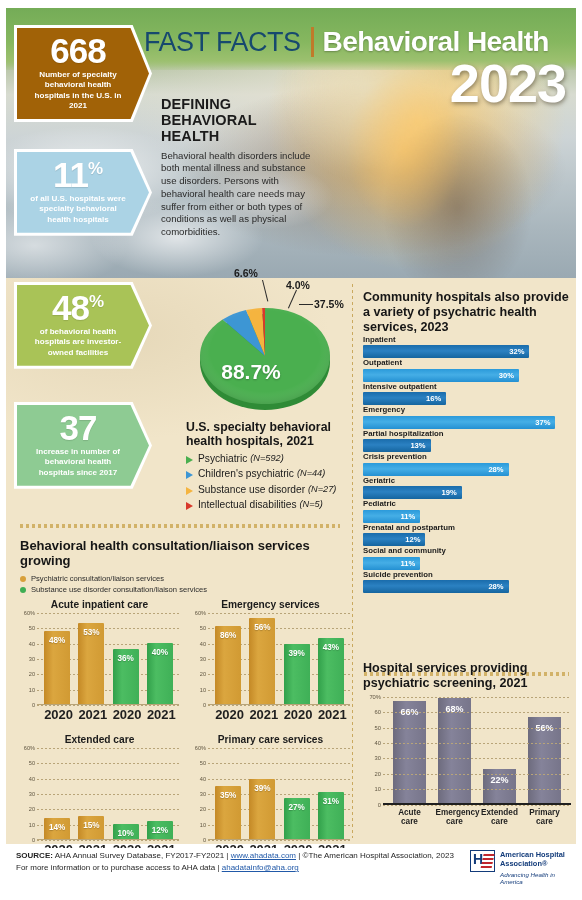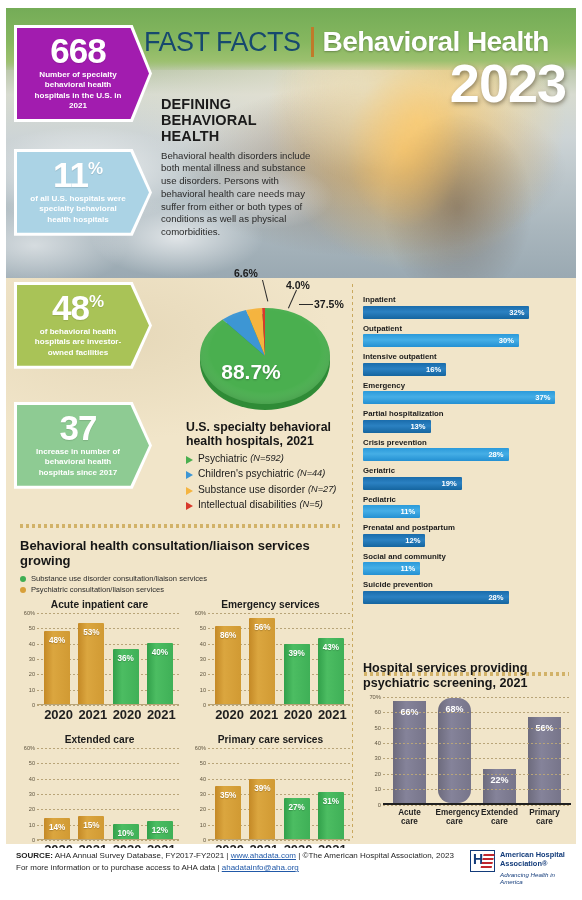--- a/index.html
+++ b/index.html
@@ -164,21 +164,21 @@
     font-size:8.2px; font-weight:700; color:#fff; text-shadow:0 1px 1px rgba(0,0,0,0.2);
   }
   .bar.orange { background: linear-gradient(90deg,#c48926 0%,#dba63f 35%,#d19a33 100%); }
   .bar.green  { background: linear-gradient(90deg,#31a04a 0%,#4cbd62 35%,#3fb057 100%); }
   .xlabels { display:flex; justify-content:space-around; padding-left:20px; padding-right:2px; margin-top:2px; }
   .xlabels div { font-size:13px; font-weight:700; color:#1f1f1f; width:26px; text-align:center; }
 
   
   .comm { position:absolute; left:363px; top:290px; width:208px; }
   .comm h3 { font-size:12.6px; font-weight:700; color:#161616; line-height:1.18; }
-  .cbar-row { margin-top:5px; }
+  .cbar-row { }
   .cbar-row .lab { font-size:7.8px; font-weight:700; color:#1b1b1b; margin-bottom:1.5px; }
   .cbar-track { height:13px; position:relative; }
   .cbar { height:13px; position:relative; border-radius:1px; }
   .cbar.dk { background: linear-gradient(180deg,#1a6cab 0%,#2b81c2 45%,#15659f 100%); }
   .cbar.lt { background: linear-gradient(180deg,#2b9ada 0%,#45aee6 45%,#2490d2 100%); }
   .cbar em {
     position:absolute; right:5px; top:2px; font-style:normal;
     font-size:7.6px; font-weight:700; color:#fff;
   }
 
@@ -242,21 +242,21 @@
     </div>
   </div>
 
   <div class="body-bg"></div>
   <div class="vdiv"></div>
   <div class="hdiv"></div>
   <div class="hdiv2"></div>
 
   <div id="callouts">
       <div class="callout-shell" style="left: 14px; top: 25px; width: 138px;">
-        <div class="callout" style="position: relative; background: #a21caf; width: 132px;">
+        <div class="callout" style="position: relative; background: #a16207; width: 132px;">
           <div class="big">668</div>
           <div class="sub">Number of specialty behavioral health hospitals in the U.S. in 2021</div>
         </div>
       </div>
       <div class="callout-shell" style="left: 14px; top: 149px; width: 138px;">
         <div class="callout" style="position: relative; background: rgba(150, 200, 222, 0.8); width: 132px;">
           <div class="big">11<sup>%</sup></div>
           <div class="sub">of all U.S. hospitals were specialty behavioral health hospitals</div>
         </div>
       </div>
@@ -325,26 +325,26 @@
           <span>Intellectual disabilities</span>
           <i>(N=5)</i>
         </div>
       </div>
   </div>
 
   <div class="consult">
     <h3>Behavioral health consultation/liaison services growing</h3>
     <div class="cleg" id="consult-legend">
         <div>
+          <span class="dot" style="background: rgb(216, 160, 58);"></span>
+          <span>Psychiatric consultation/liaison services</span>
+        </div>
+        <div>
           <span class="dot" style="background: rgb(63, 174, 83);"></span>
           <span>Substance use disorder consultation/liaison services</span>
-        </div>
-        <div>
-          <span class="dot" style="background: rgb(216, 160, 58);"></span>
-          <span>Psychiatric consultation/liaison services</span>
         </div>
       </div>
     <div class="mini-grid" id="mini-grid">
         <div class="mini">
           <h4>Acute inpatient care</h4>
           <div class="mini-plot">
             <div class="gl" style="top: 0px;"></div>
             <div class="gl-lab" style="top: 0px;">60%</div>
             <div class="gl" style="top: 15.3333px;"></div>
             <div class="gl-lab" style="top: 15.3333px;">50</div>
@@ -498,20 +498,21 @@
             <div>2020</div>
             <div>2021</div>
             <div>2020</div>
             <div>2021</div>
           </div>
         </div>
       </div>
   </div>
 
   <div class="comm">
+    <h3>Community hospitals also provide a variety of psychatric health services, 2023</h3>
     <div id="comm-rows">
         <div class="cbar-row">
           <div class="lab">Inpatient</div>
           <div class="cbar-track">
             <div class="cbar dk" style="width: 80%;">
               <em>32%</em>
             </div>
           </div>
         </div>
         <div class="cbar-row">
@@ -598,21 +599,21 @@
   </div>
 
   <div class="screen">
     <h3>Hospital services providing psychiatric screening, 2021</h3>
     <div class="screen-plot" id="screen-plot">
       <div class="s-base"></div>
       <div class="s-bars" id="s-bars">
           <div class="s-bar" style="height: 101.829px;">
             <span>66%</span>
           </div>
-          <div class="s-bar" style="height: 104.914px; border-radius: 13px;">
+          <div class="s-bar" style="height: 104.914px;">
             <span>68%</span>
           </div>
           <div class="s-bar" style="height: 33.9429px;">
             <span>22%</span>
           </div>
           <div class="s-bar" style="height: 86.4px;">
             <span>56%</span>
           </div>
         </div>
     <div class="s-gl" style="top: 0px;"></div>

